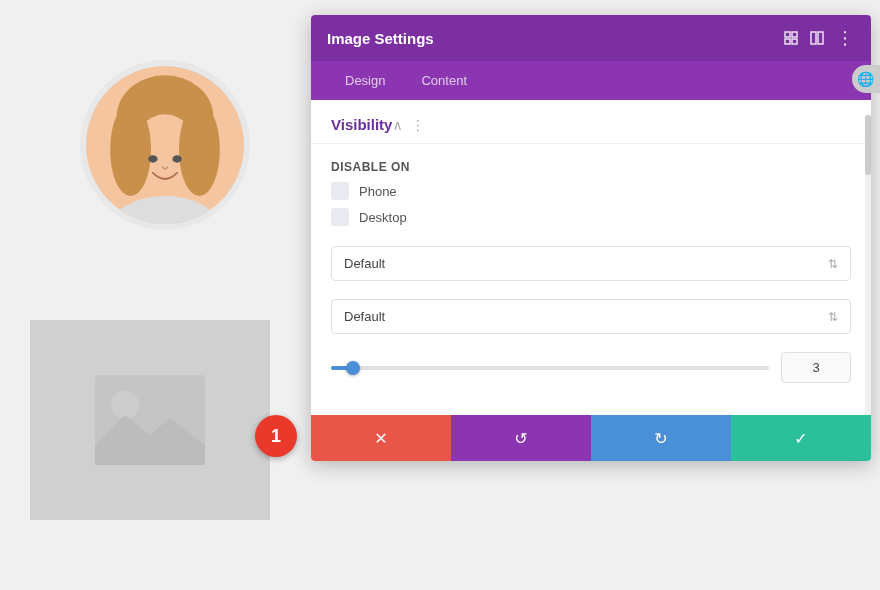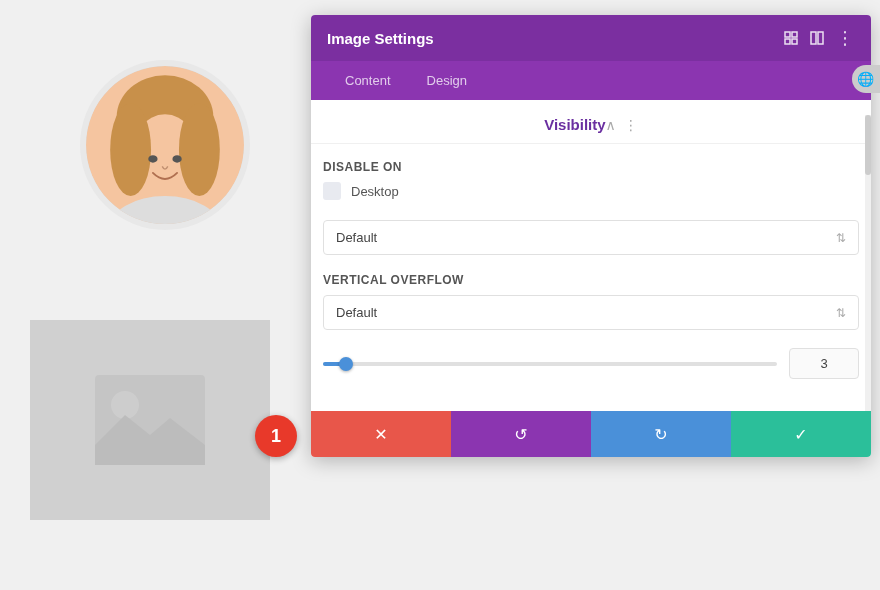--- a/index.html
+++ b/index.html
@@ -140,21 +140,21 @@
     
     .panel-body {
       padding: 0;
       background: white;
     }
 
     
     .section-header {
       display: flex;
       align-items: center;
-      justify-content: center;
+      justify-content: flex-start;
       padding: 16px 20px 10px 20px;
       border-bottom: 1px solid #f0f0f0;
     }
     .section-title {
       color: #6a2fa0;
       font-size: 15px;
       font-weight: 600;
     }
     .section-actions {
       display: flex;
@@ -162,21 +162,21 @@
       align-items: center;
     }
     .section-icon {
       color: #aaa;
       cursor: pointer;
       font-size: 14px;
     }
 
     
     .form-content {
-      padding: 16px 12px;
+      padding: 16px 20px;
     }
 
     .field-label {
       font-size: 12px;
       color: #555;
       font-weight: 600;
       margin-bottom: 8px;
       text-transform: uppercase;
       letter-spacing: 0.5px;
     }
@@ -391,58 +391,61 @@
           <rect x="1" y="1" width="5" height="12" stroke="rgba(255,255,255,0.85)" stroke-width="1.5" fill="none"></rect>
           <rect x="8" y="1" width="5" height="12" stroke="rgba(255,255,255,0.85)" stroke-width="1.5" fill="none"></rect>
         </svg>
       </span>
       <span class="header-icon" style="font-size:18px; letter-spacing:1px;">⋮</span>
     </div>
   </div>
 
   <div class="tabs">
     <div class="tab">
+      <span>Design</span>
+    </div>
+    <div class="tab">
       <span>Content</span>
-    </div>
-    <div class="tab">
-      <span>Design</span>
     </div>
   </div>
 
   <div class="panel-body">
 
     <div class="section-header">
       <span class="section-title">Visibility</span>
       <div class="section-actions">
         <span class="section-icon">∧</span>
         <span class="section-icon">⋮</span>
       </div>
     </div>
 
     <div class="form-content">
 
       <div class="field-section">
         <div class="field-label">Disable on</div>
         <div class="checkbox-group">
           <div class="checkbox-item">
             <div class="checkbox-box"></div>
+            <span class="checkbox-label">Phone</span>
+          </div>
+          <div class="checkbox-item">
+            <div class="checkbox-box"></div>
             <span class="checkbox-label">Desktop</span>
           </div>
         </div>
       </div>
 
       <div class="field-section">
         <div class="dropdown-field">
           <span>Default</span>
           <span class="dropdown-arrow">⇅</span>
         </div>
       </div>
 
       <div class="field-section">
-        <div class="field-label">Vertical Overflow</div>
         <div class="dropdown-field">
           <span>Default</span>
           <span class="dropdown-arrow">⇅</span>
         </div>
       </div>
 
       <div class="zindex-section">
         <div class="zindex-row">
           <div class="slider-track">
             <div class="slider-fill"></div>

